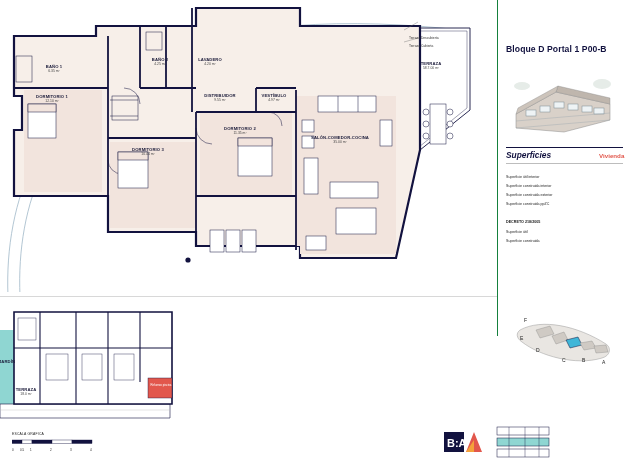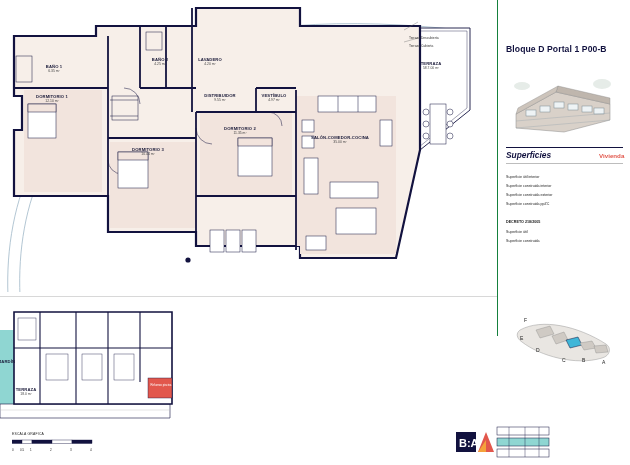--- a/index.html
+++ b/index.html
@@ -36,21 +36,21 @@
 
   
   #plan-bottom{position:absolute;left:0;top:300px;width:200px;height:120px;background:#ffffff;}
   #sep-line{position:absolute;left:0;top:296px;width:497px;height:1px;background:#d8d8d8;}
 
   
   #scalebar{position:absolute;left:12px;top:432px;}
   #scalebar .cap{font-size:3.4px;color:#222;letter-spacing:.2px;}
 
   
-  #logo{position:absolute;left:420px;top:430px;width:40px;height:26px;padding-left:36px;}
+  #logo{position:absolute;left:408px;top:430px;width:40px;height:26px;padding-left:36px;}
 
   
   #sect{position:absolute;left:495px;top:425px;width:70px;height:32px;}
 </style>
 </head>
 <body>
 
 <div id="root">
 
   <div id="plan-main">

